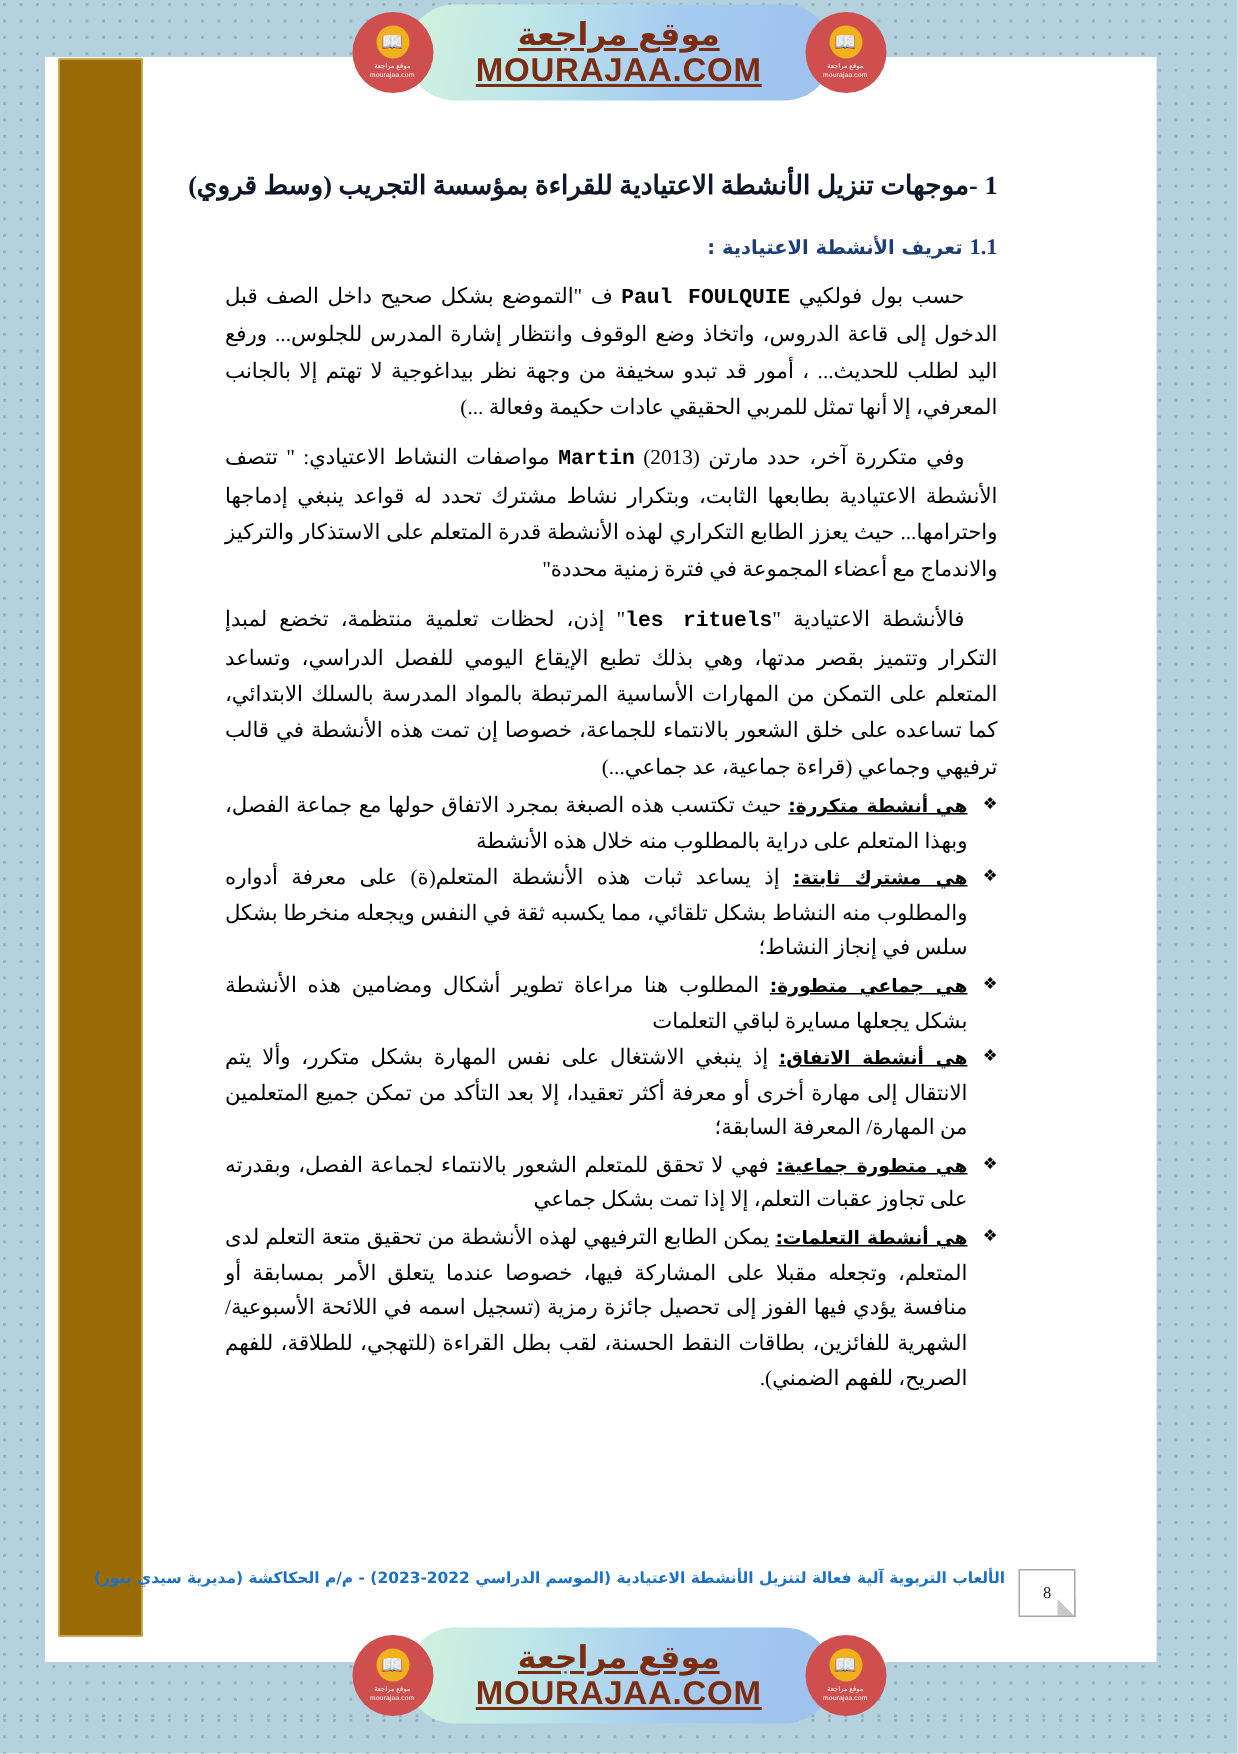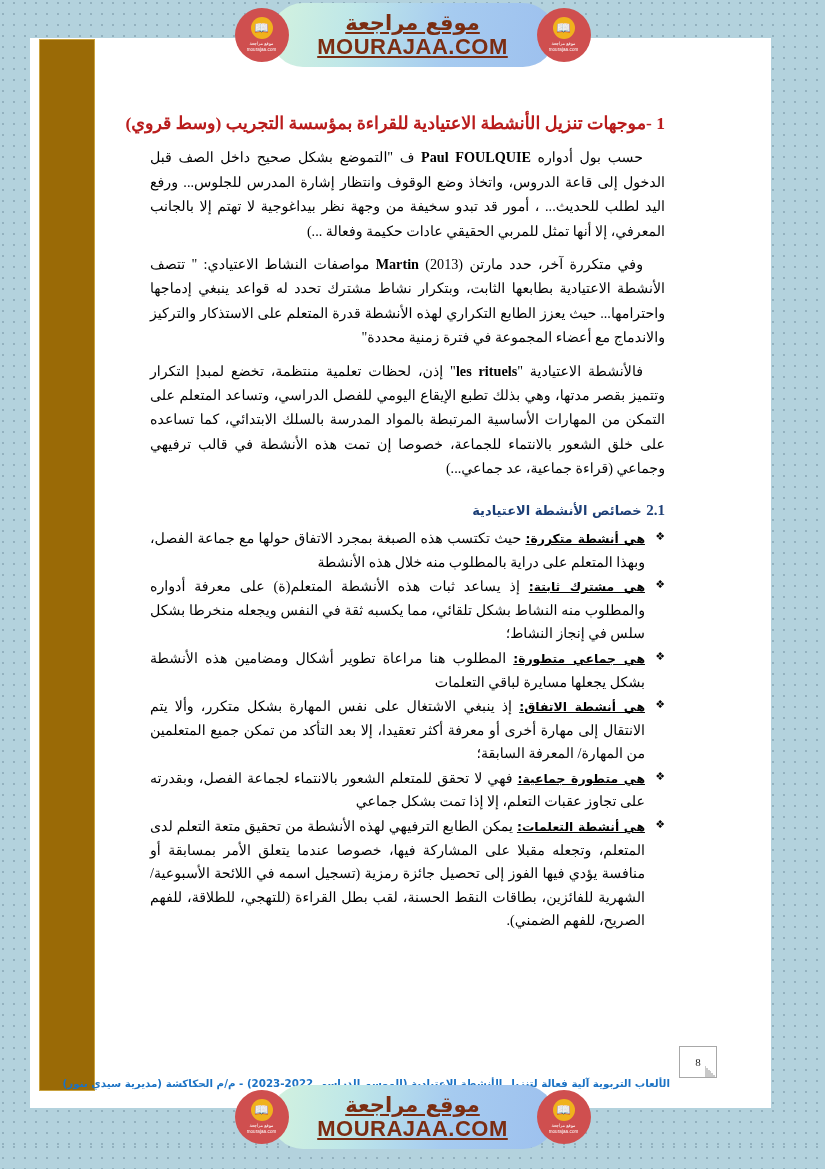--- a/index.html
+++ b/index.html
@@ -137,21 +137,21 @@
     width: 515px;
     direction: rtl;
     text-align: justify;
   }
 
   h1.doc-title {
     margin: 0 0 8px 0;
     font-family: "Liberation Serif", serif;
     font-size: 17.5px;
     font-weight: bold;
-    color: #b91c1c;
+    color: #0f172a;
     text-align: right;
     line-height: 1.5;
     white-space: nowrap;
     letter-spacing: -0.1px;
   }
 
   h2.sub-title {
     margin: 18px 0 6px 0;
     font-family: "DejaVu Sans", sans-serif;
     font-size: 13px;
@@ -167,21 +167,21 @@
 
   p.para {
     margin: 9px 0 0 0;
     font-size: 14.2px;
     line-height: 1.72;
     color: #000000;
     text-align: justify;
     text-indent: 22px;
   }
   .lat {
-    font-family: Liberation Serif, serif;
+    font-family: Liberation Mono, monospace;
     font-weight: bold;
     direction: ltr;
     unicode-bidi: embed;
   }
 
   ul.feature-list {
     list-style: none;
     margin: 2px 0 0 0;
     padding: 0;
   }
@@ -215,21 +215,21 @@
     font-size: 14.2px;
     line-height: 1.7;
     text-align: right;
     text-indent: 20px;
   }
 
   
   .footer-line {
     position: absolute;
     right: 155px;
-    top: 1077px;
+    top: 1046px;
     width: 520px;
     direction: rtl;
     text-align: center;
     font-family: "DejaVu Sans", sans-serif;
     font-size: 10.3px;
     font-weight: bold;
     color: #1b72c4;
     white-space: nowrap;
     letter-spacing: -0.2px;
   }
@@ -283,31 +283,31 @@
   <div class="banner-logo right">
     <div class="logo-badge">📖</div>
     <div class="logo-cap">موقع مراجعة<br>mourajaa.com</div>
   </div>
 </div>
 
 <div class="doc">
 
   <h1 class="doc-title">1 -موجهات تنزيل الأنشطة الاعتيادية للقراءة بمؤسسة التجريب (وسط قروي)</h1>
 
-
-  <p class="para"><span>حسب بول أدواره </span><span class="lat">Paul FOULQUIE</span><span> ف "التموضع بشكل صحيح داخل الصف قبل الدخول إلى قاعة الدروس، واتخاذ وضع الوقوف وانتظار إشارة المدرس للجلوس... ورفع اليد لطلب للحديث... ، أمور قد تبدو سخيفة من وجهة نظر بيداغوجية لا تهتم إلا بالجانب المعرفي، إلا أنها تمثل للمربي الحقيقي عادات حكيمة وفعالة ...)</span></p>
+  <h2 class="sub-title">
+    <span class="num">1.1</span>
+    <span>تعريف الأنشطة الاعتيادية :</span>
+  </h2>
+
+  <p class="para"><span>حسب بول فولكيي </span><span class="lat">Paul FOULQUIE</span><span> ف "التموضع بشكل صحيح داخل الصف قبل الدخول إلى قاعة الدروس، واتخاذ وضع الوقوف وانتظار إشارة المدرس للجلوس... ورفع اليد لطلب للحديث... ، أمور قد تبدو سخيفة من وجهة نظر بيداغوجية لا تهتم إلا بالجانب المعرفي، إلا أنها تمثل للمربي الحقيقي عادات حكيمة وفعالة ...)</span></p>
 
   <p class="para"><span>وفي متكررة آخر، حدد مارتن </span><span class="lat">Martin</span><span> (2013) مواصفات النشاط الاعتيادي: " تتصف الأنشطة الاعتيادية بطابعها الثابت، وبتكرار نشاط مشترك تحدد له قواعد ينبغي إدماجها واحترامها... حيث يعزز الطابع التكراري لهذه الأنشطة قدرة المتعلم على الاستذكار والتركيز والاندماج مع أعضاء المجموعة في فترة زمنية محددة"</span></p>
 
   <p class="para"><span>فالأنشطة الاعتيادية "</span><span class="lat">les rituels</span><span>" إذن، لحظات تعلمية منتظمة، تخضع لمبدإ التكرار وتتميز بقصر مدتها، وهي بذلك تطبع الإيقاع اليومي للفصل الدراسي، وتساعد المتعلم على التمكن من المهارات الأساسية المرتبطة بالمواد المدرسة بالسلك الابتدائي، كما تساعده على خلق الشعور بالانتماء للجماعة، خصوصا إن تمت هذه الأنشطة في قالب ترفيهي وجماعي (قراءة جماعية، عد جماعي...)</span></p>
 
-  <h2 class="sub-title">
-    <span class="num">2.1</span>
-    <span>خصائص الأنشطة الاعتيادية</span>
-  </h2>
 
 
   <ul class="feature-list">
     <li>
       <span class="bullet">❖</span>
       <span class="lead">هي أنشطة متكررة:</span><span> حيث تكتسب هذه الصبغة بمجرد الاتفاق حولها مع جماعة الفصل، وبهذا المتعلم على دراية بالمطلوب منه خلال هذه الأنشطة</span>
     </li>
     <li>
       <span class="bullet">❖</span>
       <span class="lead">هي مشترك ثابتة:</span><span> إذ يساعد ثبات هذه الأنشطة المتعلم(ة) على معرفة أدواره والمطلوب منه النشاط بشكل تلقائي، مما يكسبه ثقة في النفس ويجعله منخرطا بشكل سلس في إنجاز النشاط؛</span>

